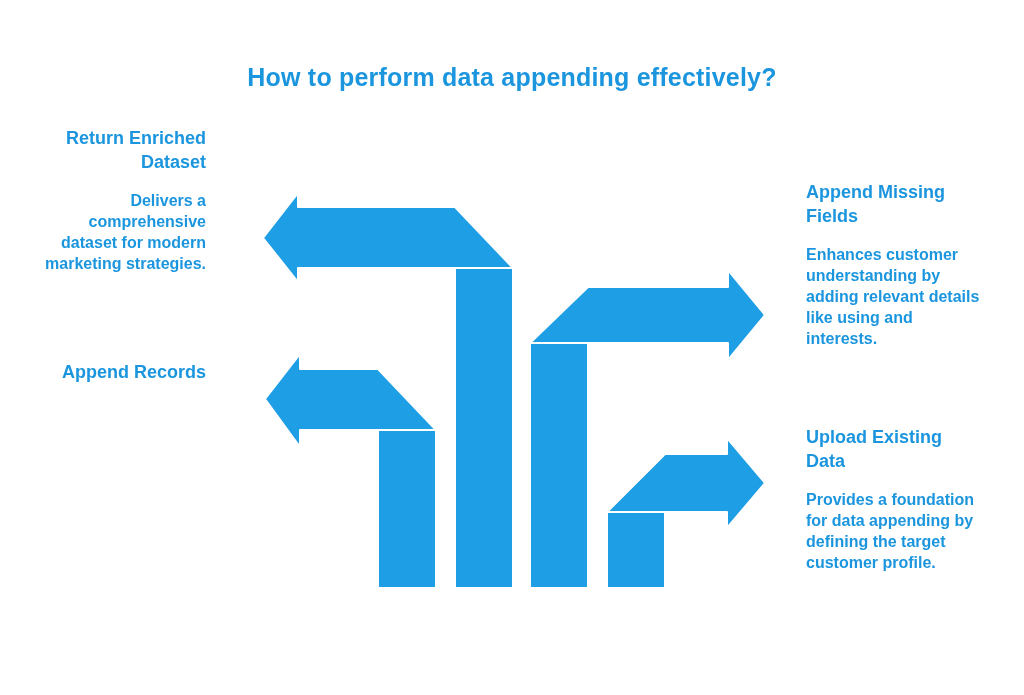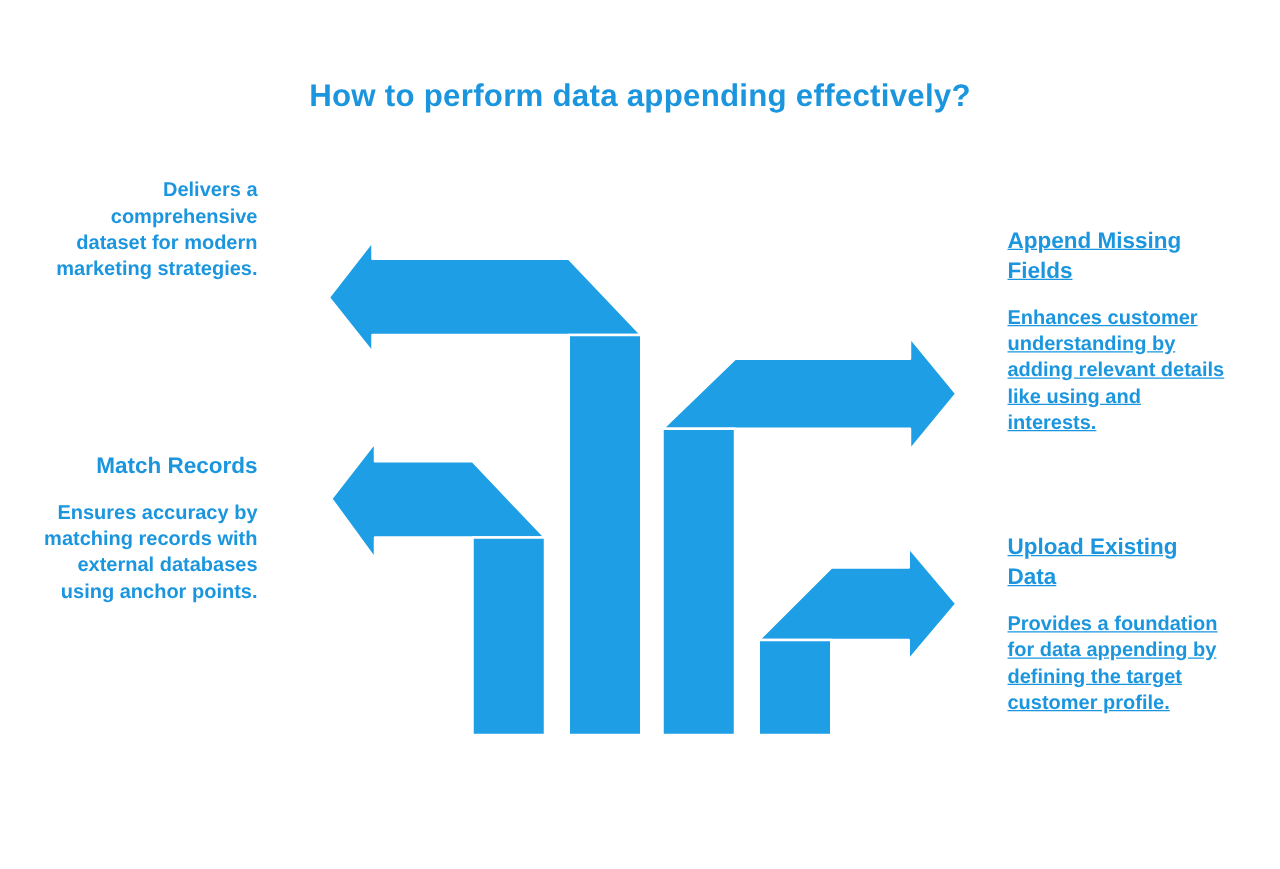--- a/index.html
+++ b/index.html
@@ -40,21 +40,21 @@
     white-space: pre-line;
   }
   .text-block .block-body {
     margin-top: 15px;
     font-size: 16px;
     font-weight: 600;
     line-height: 1.32;
     white-space: pre-line;
   }
   .block-left { width: 200px; text-align: right; right: 818px; }
-  .block-right { width: 200px; text-align: left; left: 806px; text-decoration: underline; }
+  .block-right { width: 200px; text-align: left; left: 806px; }
   #block-return-enriched { top: 127px; }
   #block-match-records { top: 361px; }
   #block-append-missing { top: 181px; }
   #block-upload-existing { top: 426px; }
   .diagram-svg {
     position: absolute;
     inset: 0;
   }
   .arrow-shape {
     fill: var(--accent-blue);
@@ -79,32 +79,30 @@
     <rect class="arrow-shape" x="378" y="430" width="58" height="158"></rect>
 
     <polygon class="arrow-shape" points="765,315 728,270 728,287 588,287 530,343 728,343 728,360"></polygon>
     <rect class="arrow-shape" x="530" y="343" width="58" height="245"></rect>
 
     <polygon class="arrow-shape" points="765,483 727,438 727,454 665,454 607,512 727,512 727,528"></polygon>
     <rect class="arrow-shape" x="607" y="512" width="58" height="76"></rect>
   </svg>
 
   <div class="text-block block-left" id="block-return-enriched">
+    <div class="block-heading">Return Enriched
+Dataset</div>
     <div class="block-body">Delivers a
 comprehensive
 dataset for modern
 marketing strategies.</div>
   </div>
 
   <div class="text-block block-left" id="block-match-records">
-    <div class="block-heading">Match Records</div>
-    <div class="block-body">Ensures accuracy by
-matching records with
-external databases
-using anchor points.</div>
+    <div class="block-heading">Append Records</div>
   </div>
 
   <div class="text-block block-right" id="block-append-missing">
     <div class="block-heading">Append Missing
 Fields</div>
     <div class="block-body">Enhances customer
 understanding by
 adding relevant details
 like using and
 interests.</div>

